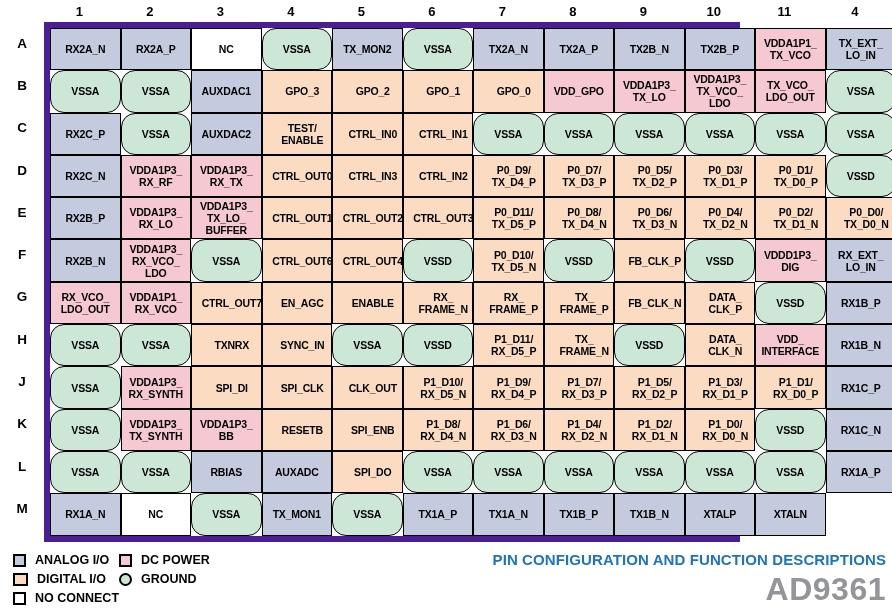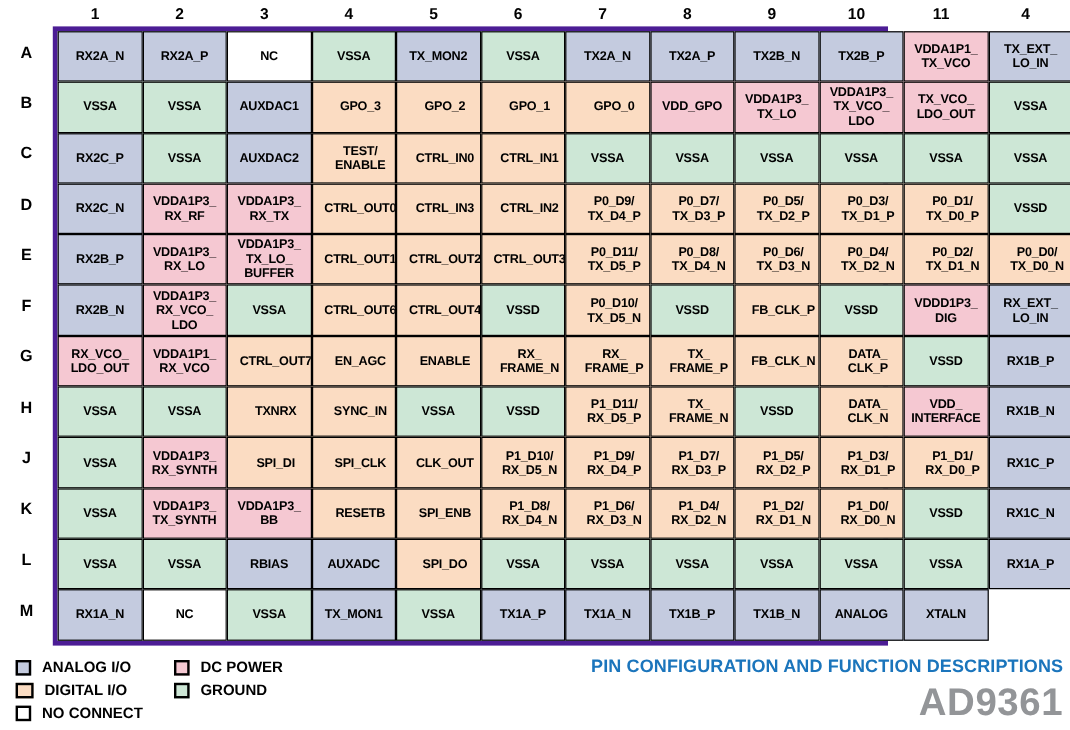--- a/index.html
+++ b/index.html
@@ -44,51 +44,51 @@
     align-items: center;
     justify-content: center;
     font-size: 13px;
     color: #000;
   }
 
   .cells-box {
     display: grid;
     grid-template-columns: repeat(12, 70.5px);
     grid-auto-rows: 42.3px;
-    border: 4px solid #4c1d95;
+    border: 6px solid #4c1d95;
     width: 696px;
   }
   .cell {
     border: 1px solid #000;
     display: flex;
     align-items: center;
     justify-content: center;
     text-align: center;
     white-space: pre-line;
     font-size: 10.5px;
     line-height: 12px;
     letter-spacing: -0.2px;
     color: #000;
     overflow: hidden;
   }
 
   .t-a { background: var(--c-analog); }
   .t-d { background: var(--c-digital); padding-left: 11px; }
   .t-n { background: var(--c-no-connect); }
   .t-p { background: var(--c-power); }
-  .t-g { background: var(--c-ground); }
+  .t-g { background: var(--c-ground); border-radius: 14px; }
 
   .footer {
     display: flex;
     justify-content: space-between;
     align-items: flex-start;
     padding: 9px 4px 0 13px;
   }
 
-  .legend { display: flex; gap: 26px; }
+  .legend { display: flex; }
   .legend-col { display: flex; flex-direction: column; }
   .lg-item {
     display: flex;
     align-items: center;
     gap: 9px;
     height: 19px;
   }
   .swatch {
     width: 13px;
     height: 13px;
@@ -333,21 +333,21 @@
           <div class="cell t-a">RX1A_P</div>
           <div class="cell t-a">RX1A_N</div>
           <div class="cell t-n">NC</div>
           <div class="cell t-g">VSSA</div>
           <div class="cell t-a">TX_MON1</div>
           <div class="cell t-g">VSSA</div>
           <div class="cell t-a">TX1A_P</div>
           <div class="cell t-a">TX1A_N</div>
           <div class="cell t-a">TX1B_P</div>
           <div class="cell t-a">TX1B_N</div>
-          <div class="cell t-a">ANALOG</div>
+          <div class="cell t-a">XTALP</div>
           <div class="cell t-a">XTALN</div>
         </div>
     </div>
   </div>
 
   <div class="footer">
     <div class="legend">
       <div class="legend-col" id="legend-col1">
           <div class="lg-item">
             <div class="swatch t-a"></div>

